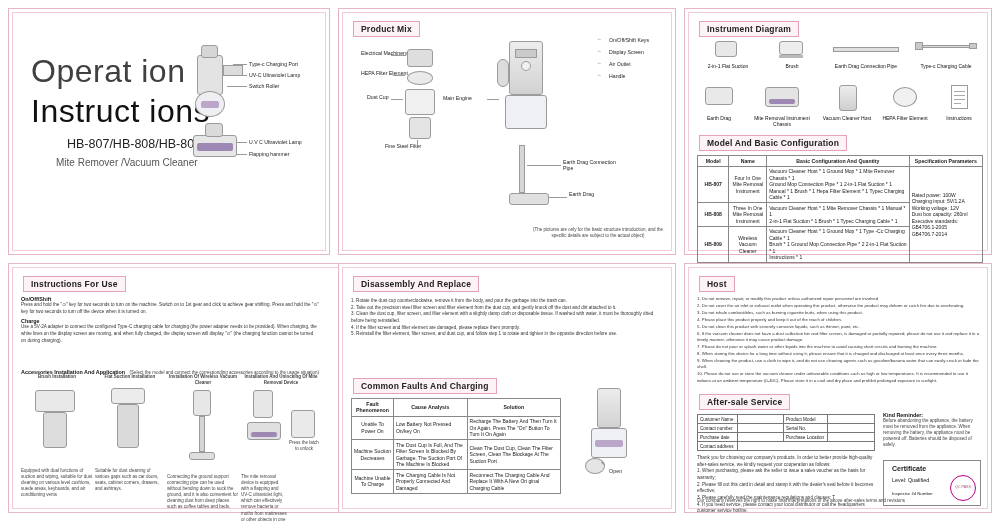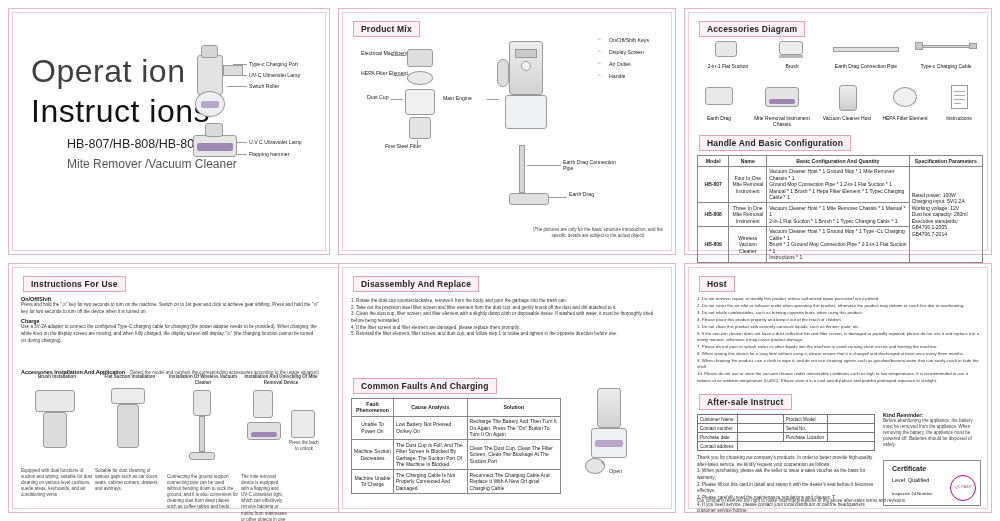--- a/index.html
+++ b/index.html
@@ -51,22 +51,22 @@
   }
   .title2 {
     position: absolute; left: 22px; top: 84px;
     font-size: 32px; letter-spacing: .5px; color: #111;
   }
   .models {
     position: absolute; left: 58px; top: 128px;
     font-size: 12.5px; color: #222;
   }
   .subname {
-    position: absolute; left: 58px; top: 148px;
-    font-size: 12px; color: #555;
+    position: absolute; left: 47px; top: 148px;
+    font-size: 10px; color: #555;
   }
 
   
   .sk { position: absolute; }
   .sk-line { position: absolute; background: #9a9a9a; }
   .callout { position: absolute; font-size: 5.2px; color: #222; white-space: nowrap; }
   .arrow { position:absolute; font-size:5px; color:#666; }
 
   
   #p-mix { left: 338px; top: 8px; width: 338px; height: 247px; }
@@ -210,21 +210,21 @@
       <div class="callout" style="left:62px; top:50px;">Earth Drag</div>
       <div class="sk-line" style="left:20px; top:24px; width:34px; height:0.6px;"></div>
       <div class="sk-line" style="left:42px; top:56px; width:18px; height:0.6px;"></div>
     </div>
 
     <div class="tiny" style="position:absolute; left:186px; top:218px; width:146px; text-align:center;">(The pictures are only for the basic structure introduction, and the specific details are subject to the actual object)</div>
   </div>
 
   <div class="panel" id="p-acc">
     <div class="panel-inner"></div>
-    <div class="sec-hd" style="left:14px; top:12px;">Accessories Diagram</div>
+    <div class="sec-hd" style="left:14px; top:12px;">Instrument Diagram</div>
 
     <div class="acc-item" style="left:12px; top:30px; width:62px;">
       <div style="position:relative; height:22px;">
         <div class="roundrect" style="left:18px; top:2px; width:22px; height:16px; background:#e8e8e8;"></div>
       </div>
       <div class="acc-cap">2-in-1 Flat Suction</div>
     </div>
 
     <div class="acc-item" style="left:80px; top:30px; width:54px;">
       <div style="position:relative; height:22px;">
@@ -283,21 +283,21 @@
       <div style="position:relative; height:30px;">
         <div class="rect" style="left:16px; top:2px; width:17px; height:24px; background:#fff;"></div>
         <div class="sk-line" style="left:19px; top:8px; width:11px; height:0.6px; background:#aaa;"></div>
         <div class="sk-line" style="left:19px; top:12px; width:11px; height:0.6px; background:#aaa;"></div>
         <div class="sk-line" style="left:19px; top:16px; width:11px; height:0.6px; background:#aaa;"></div>
         <div class="sk-line" style="left:19px; top:20px; width:7px; height:0.6px; background:#aaa;"></div>
       </div>
       <div class="acc-cap">Instructions</div>
     </div>
 
-    <div class="sec-hd" style="left:14px; top:126px;">Handle And Basic Configuration</div>
+    <div class="sec-hd" style="left:14px; top:126px;">Model And Basic Configuration</div>
 
     <div style="position:absolute; left:12px; top:146px; width:286px;">
       <table class="gt">
         <thead>
           <tr>
             <th style="width:30px;">Model</th>
             <th style="width:36px;">Name</th>
             <th style="width:136px;">Basic Configuration And Quantity</th>
             <th style="width:70px;">Specification Parameters</th>
           </tr>
@@ -456,21 +456,21 @@
       <div>3. Do not inhale combustibles, such as burning cigarette butts, when using this product.</div>
       <div>4. Please place this product properly and keep it out of the reach of children.</div>
       <div>5. Do not clean this product with severely corrosive liquids, such as thinner, paint, etc.</div>
       <div>6. If the vacuum cleaner does not have a dust collection bin and filter screen, is damaged or partially repaired, please do not use it and replace it in a timely manner, otherwise it may cause product damage.</div>
       <div>7. Please do not pour or splash water or other liquids into the machine to avoid causing short circuits and burning the machine.</div>
       <div>8. When storing this device for a long time without using it, please ensure that it is charged and discharged at least once every three months.</div>
       <div>9. When cleaning the product, use a cloth to wipe it, and do not use cleaning agents such as gasoline/banana water that can easily crack or fade the shell.</div>
       <div>10. Please do not use or store the vacuum cleaner under unfavorable conditions such as high or low temperatures. It is recommended to use it indoors at an ambient temperature (0-40C). Please store it in a cool and dry place and prohibit prolonged exposure to sunlight.</div>
     </div>
 
-    <div class="sec-hd" style="left:14px; top:130px;">After-sale Instruct</div>
+    <div class="sec-hd" style="left:14px; top:130px;">After-sale Service</div>
 
     <div style="position:absolute; left:12px; top:150px; width:178px;">
       <table class="as">
         <tbody>
             <tr>
           <td style="width:40px;">Customer Name</td>
           <td style="width:46px;"></td>
           <td style="width:44px;">Product Model</td>
           <td></td>
         </tr>

